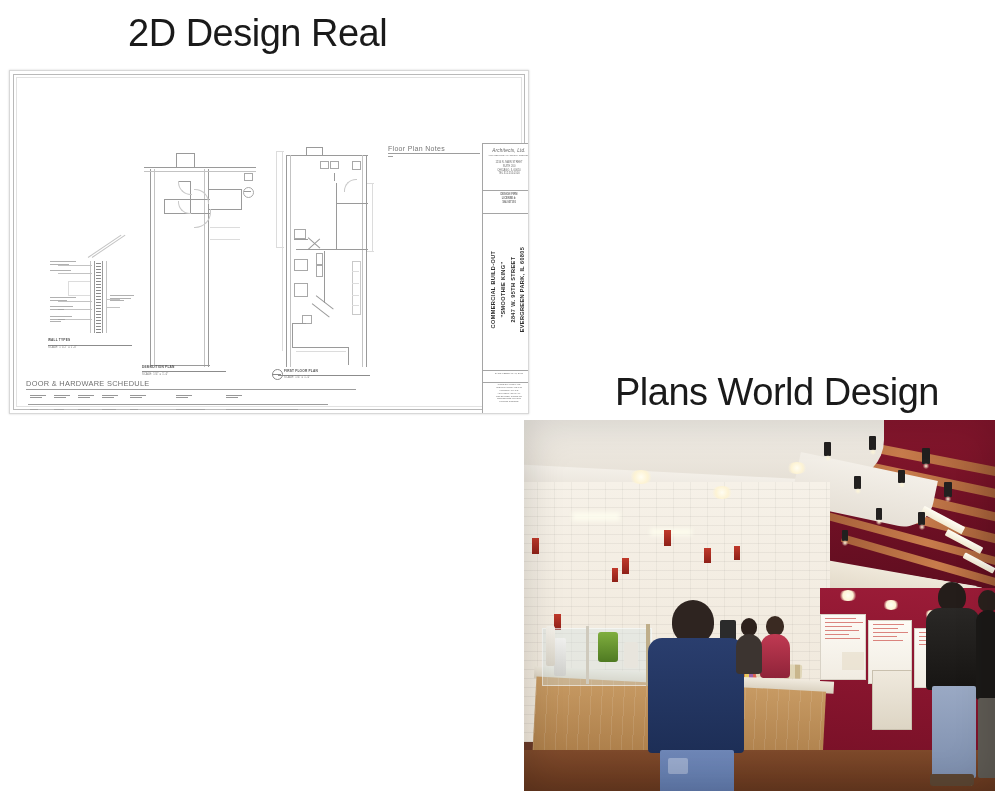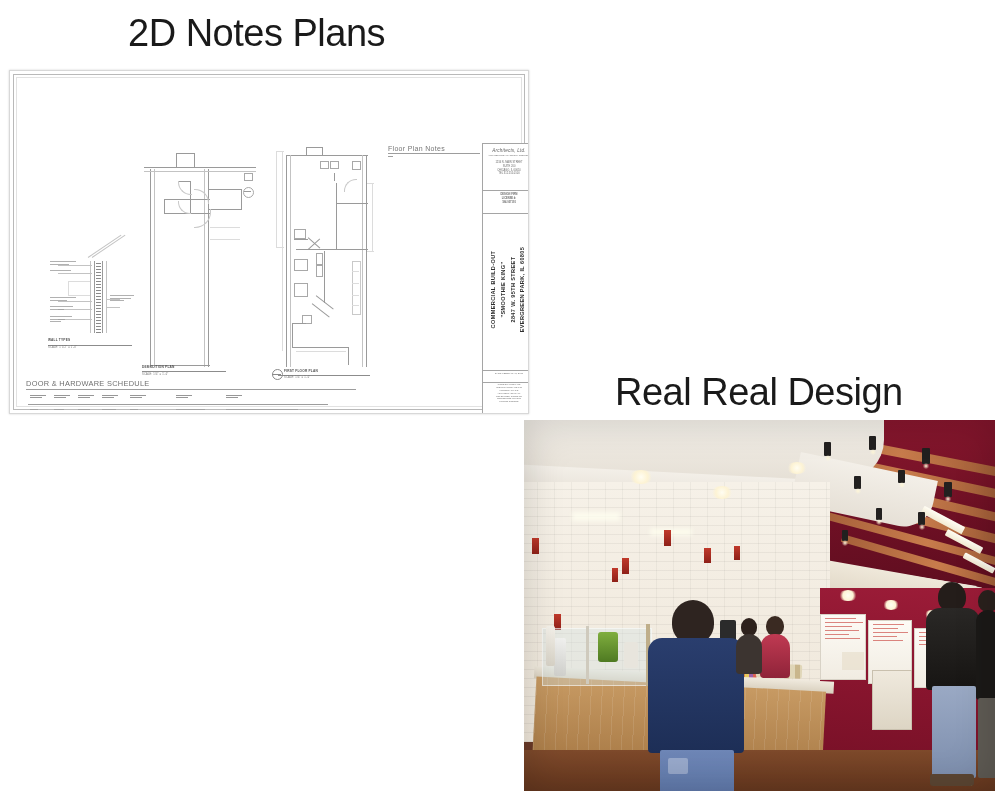--- a/index.html
+++ b/index.html
@@ -206,22 +206,22 @@
   .p-body{position:absolute;border-radius:14px 14px 4px 4px;}
   .p-legs{position:absolute;border-radius:2px;}
   .photo-vign{
     position:absolute;inset:0;pointer-events:none;
     box-shadow:inset 0 0 40px rgba(0,0,0,.18);
   }
 </style>
 </head>
 <body>
 
-<div class="heading" id="h-2d">2D Notes Plans</div>
-<div class="heading" id="h-real">Real Real Design</div>
+<div class="heading" id="h-2d">2D Design Real</div>
+<div class="heading" id="h-real">Plans World Design</div>
 
 <div id="blueprint">
   <div class="bp-border"></div>
   <div class="bp-inner"></div>
 
   <div id="demo-plan">
 
     <div class="ln" style="left:22px;top:26px;width:1.4px;height:198px;"></div>
     <div class="ln" style="left:80px;top:26px;width:1.4px;height:198px;"></div>
     <div class="lnl" style="left:26px;top:26px;width:1px;height:198px;"></div>

